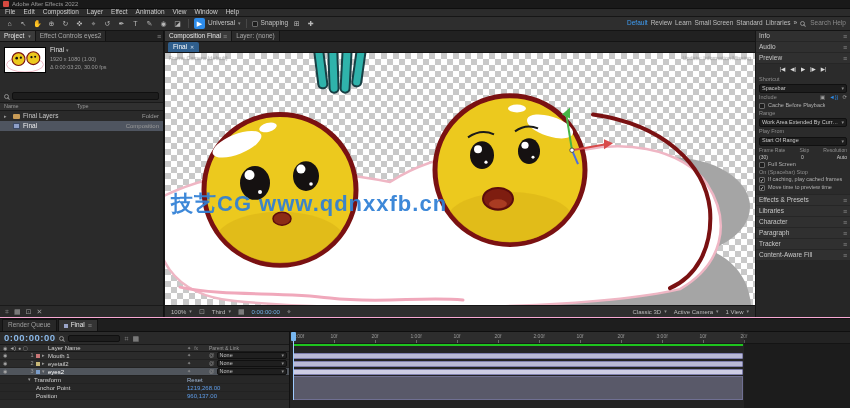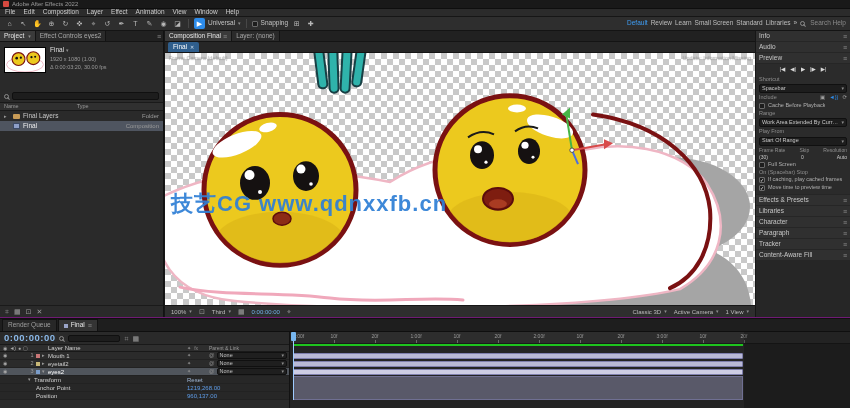--- a/index.html
+++ b/index.html
@@ -1,17 +1,17 @@
 <!DOCTYPE html>
 <html><head>
 <meta charset="utf-8">
 <style>
   *{margin:0;padding:0;box-sizing:border-box;}
   body{margin:0;background:#0d0d0d;font-family:"Liberation Sans","DejaVu Sans",sans-serif;}
-  #app{position:relative;width:850px;height:408px;background:#701a75;color:#bfbfbf;font-size:7px;line-height:1;overflow:hidden;}
+  #app{position:relative;width:850px;height:408px;background:#f9a8d4;color:#bfbfbf;font-size:7px;line-height:1;overflow:hidden;}
   .row{display:flex;align-items:center;}
   .grow{flex:1;}
   .chev{font-size:5px;color:#8f8f8f;margin-left:2px;}
   .pmenu{color:#8f8f8f;font-size:7px;}
   .trunc{white-space:nowrap;overflow:hidden;text-overflow:ellipsis;}
   
   #titlebar{height:9px;background:#191919;display:flex;align-items:center;gap:3px;padding:0 3px;border-bottom:1px solid #0e0e0e;}
   .appicon{width:6px;height:6px;background:#d6493f;border-radius:1px;display:inline-block;}
   #titlebar .title{font-size:6px;color:#9a9a9a;}
   

